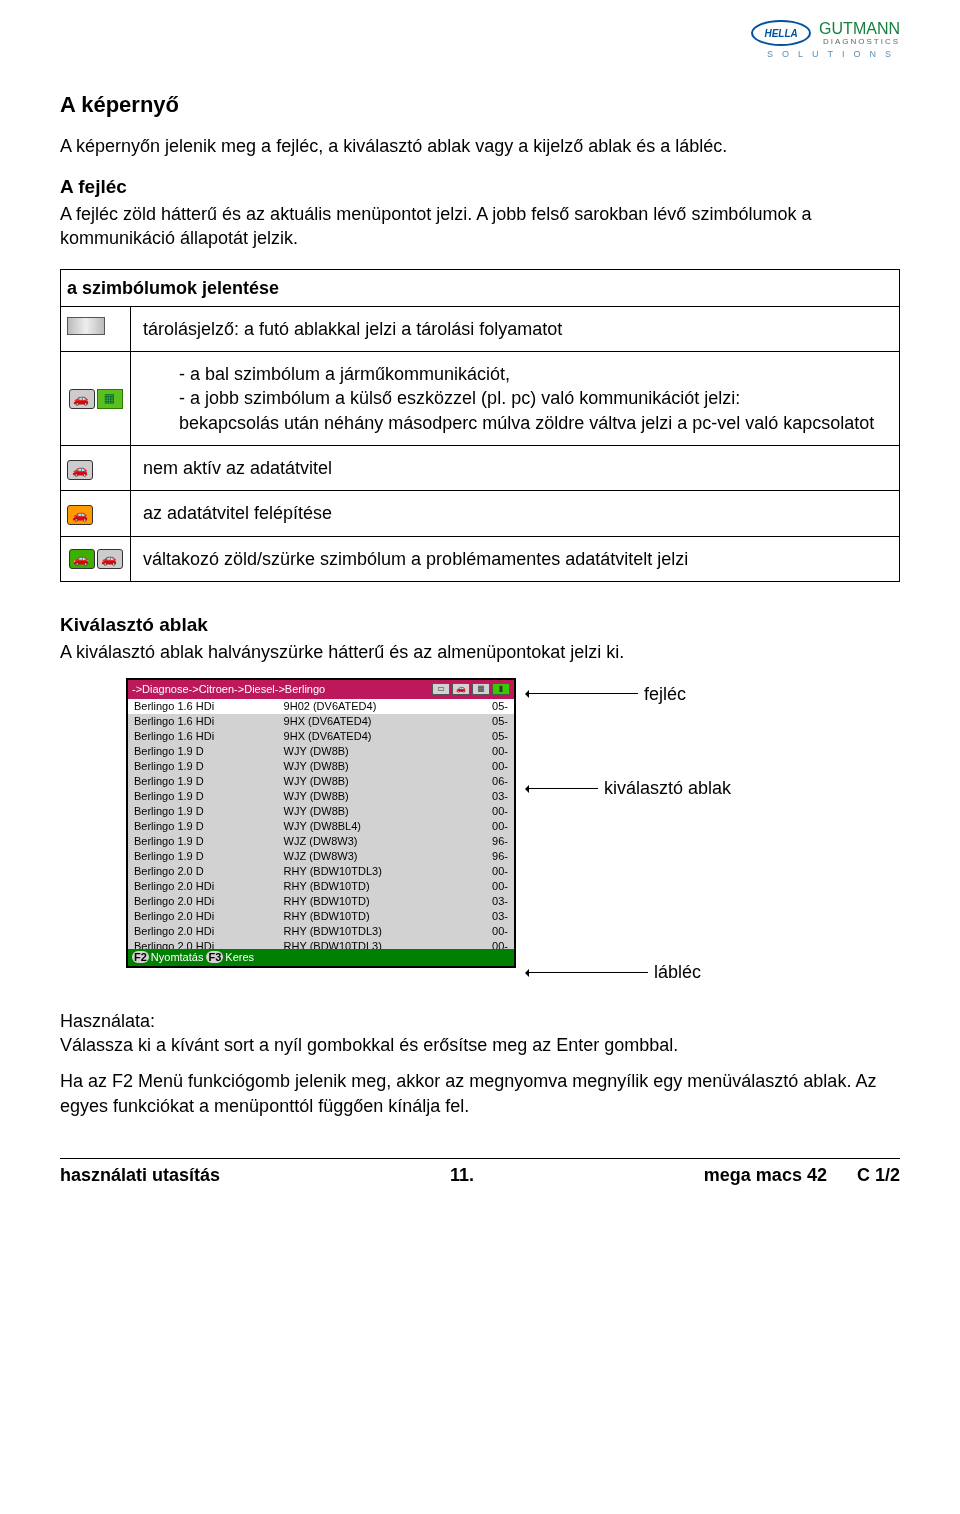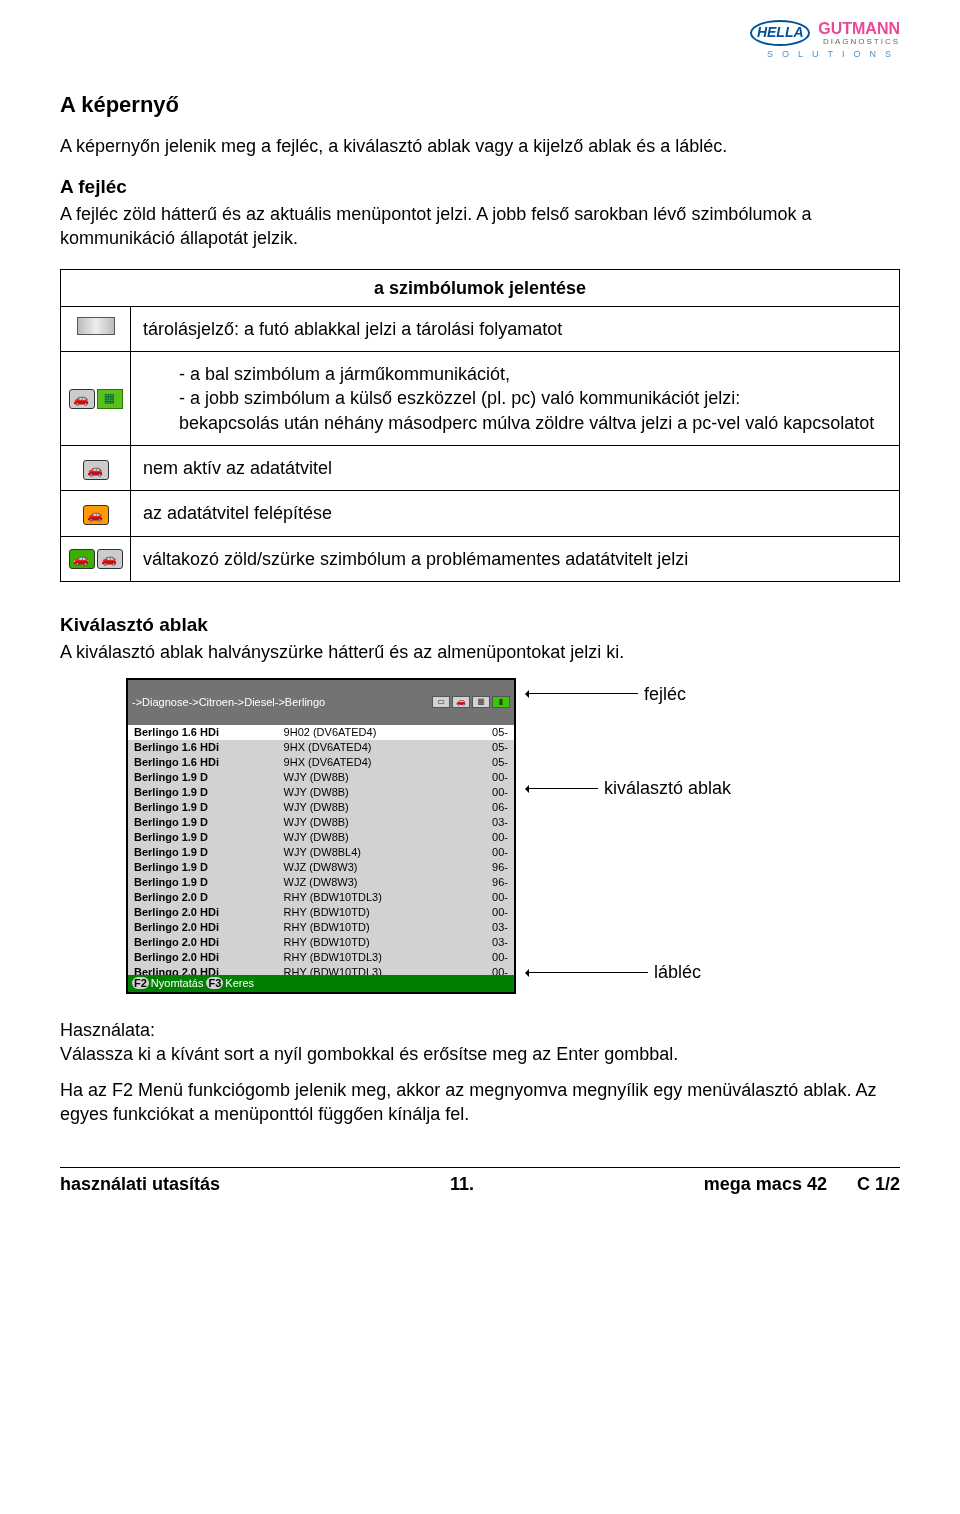--- a/index.html
+++ b/index.html
@@ -31,44 +31,43 @@
     width: 230px;
     text-align: right;
     font-size: 10px;
     line-height: 1.1;
   }
   .logo-row1 { display:flex; justify-content:flex-end; gap:8px; align-items:center; }
   .hella-oval {
     display:inline-flex; align-items:center; justify-content:center;
     width:60px; height:26px;
     border:2px solid #00529c; border-radius:50%;
-    color:#00529c; font-weight:bold; font-size:14px; font-style:italic;
-  }
-  .gutmann { color:#ec4899; font-weight:bold; font-size:16px; letter-spacing:0px; }
+    color:#00529c; font-weight:bold; font-size:10px; font-style:italic;
+  }
+  .gutmann { color:#15803d; font-weight:normal; font-size:16px; letter-spacing:0px; }
   .diagnostics { color:#666; font-size:8px; letter-spacing:2px; }
   .solutions { color:#5a8fbc; font-size:9px; letter-spacing:9px; margin-top:4px; }
 
   h2 { font-size: 22px; font-weight: bold; margin: 18px 0 14px 0; }
   h3 { font-size: 19px; font-weight: bold; margin: 16px 0 2px 0; }
   p  { margin: 2px 0 12px 0; }
 
   .sym-table {
     border: 1.5px solid #000;
     width: 100%;
     border-collapse: collapse;
     margin: 18px 0 30px 0;
   }
   .sym-table td {
     border: 1.5px solid #000;
     padding: 10px 12px;
     vertical-align: middle;
   }
   .sym-table td:first-child {
     width: 70px;
-    text-align: center;
     padding: 6px;
   }
   .sym-heading td {
     border: none;
     font-weight: bold;
     padding: 10px 12px 8px 12px;
   }
   .two-icons { display:flex; gap:2px; justify-content:center; }
 
   .icon-rect {
@@ -108,23 +107,23 @@
     margin: 14px 0 24px 66px;
   }
   .screenshot {
     width: 390px;
     border: 2px solid #000;
     background:#c9c9c9;
     font-family: "MS Sans Serif", Arial, sans-serif;
     font-size: 11px;
   }
   .scr-title {
-    background:#737373; color:#fff;
+    background:#be185d; color:#fff;
     display:flex; align-items:center; justify-content:space-between;
-    padding:15px 4px;
+    padding:2px 4px;
     font-size:11px;
   }
   .scr-title .ticons { display:flex; gap:2px; }
   .scr-title .tbox {
     width:18px; height:12px; background:#d2d2d2; border:1px solid #555;
     display:inline-flex; align-items:center; justify-content:center;
     font-size:8px; color:#333;
   }
   .scr-list {
     background:#d2d2d2;
@@ -133,21 +132,21 @@
     overflow:hidden;
   }
   .scr-row {
     display:flex; justify-content:space-between;
     padding: 0 6px;
     font-size:11px;
     border-bottom: 1px solid transparent;
     line-height: 14px;
   }
   .scr-row.first { background:#fff; }
-  .scr-row span:nth-child(1){ width:40%;font-weight:bold;}
+  .scr-row span:nth-child(1){ width:40%;}
   .scr-row span:nth-child(2){ width:45%;}
   .scr-row span:nth-child(3){ width:15%; text-align:right;}
   .scr-footer {
     background:#008000; color:#fff;
     padding:1px 4px; font-size:11px;
   }
   .scr-footer b { background:#d2d2d2; color:#000; padding:0 2px; margin-right:2px; border-radius:6px;}
 
   .labels { display:flex; flex-direction:column; justify-content:flex-start; margin-top:4px; }
   .label-line { display:flex; align-items:center; gap:6px; }

